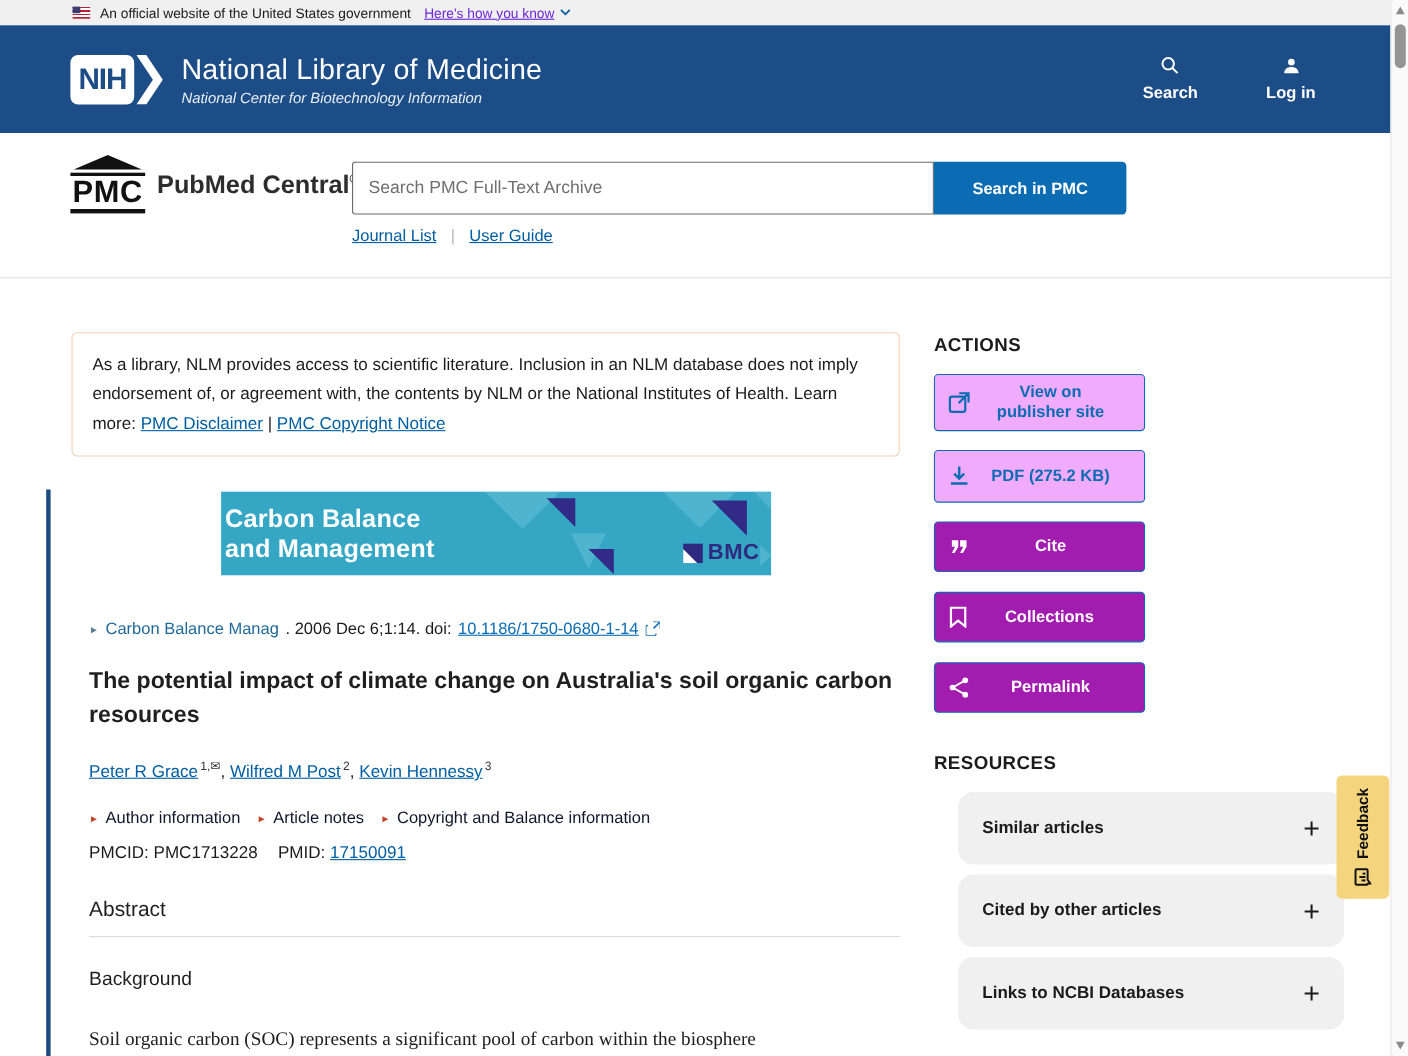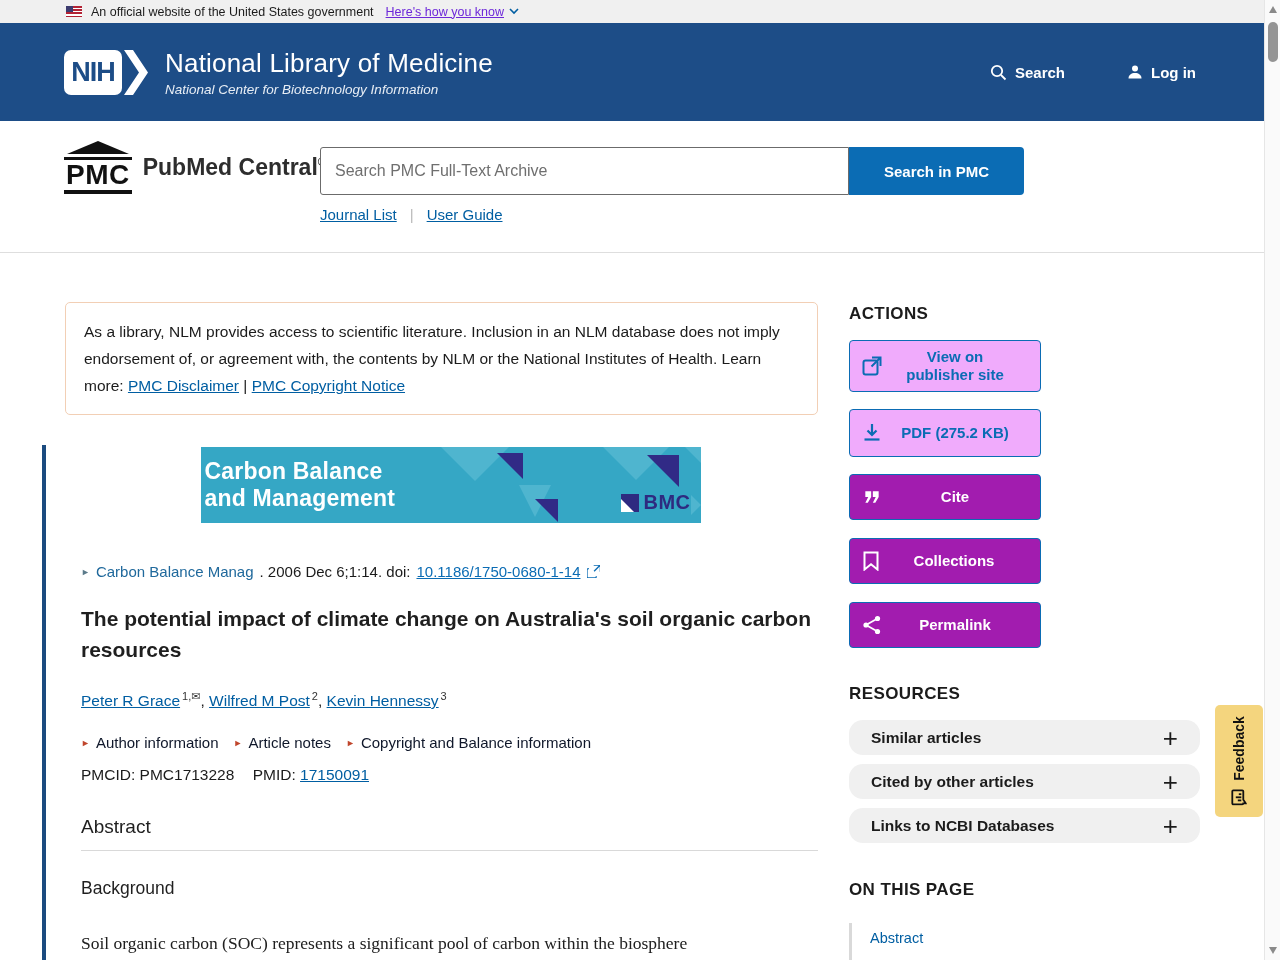--- a/index.html
+++ b/index.html
@@ -27,21 +27,21 @@
     display:flex; align-items:center; padding:0 84px 0 64px;
   }
   .nih-box { width:58px; height:45px; background:#fff; border-radius:7px;
     display:flex; align-items:center; justify-content:center;
     font-weight:900; font-size:27px; color:#1d4d87; letter-spacing:-1px; }
   .nih-chev { margin-left:2px; display:flex; }
   .nlm-titles { margin-left:17px; color:#fff; }
   .nlm-title { font-size:26px; font-weight:500; letter-spacing:.2px; }
   .nlm-subtitle { font-size:13.5px; font-style:italic; margin-top:3px; color:#e8eef5; }
   .nlm-spacer { flex:1; }
-  .hdr-action { color:#fff; font-weight:700; font-size:15px; display:flex; align-items:center; gap:8px; margin-left:62px; text-decoration:none; }
+  .hdr-action { color:#fff; font-weight:700; font-size:15px; display:flex; align-items:center; gap:8px; margin-left:62px; text-decoration:none;flex-direction:column; }
 
   
   .pmc-band { position:absolute; top:121px; left:0; width:1280px; height:132px; background:#fff; border-bottom:1px solid #dedede; }
   .pmc-logo-wrap { position:absolute; left:64px; top:20px; display:flex; align-items:center; gap:11px; }
   .temple { display:flex; flex-direction:column; align-items:center; }
   .temple-roof { width:0; height:0; border-left:31px solid transparent; border-right:31px solid transparent; border-bottom:13px solid #111; margin-bottom:3px; }
   .temple-text { font-weight:900; font-size:28px; color:#111; letter-spacing:.5px; line-height:1.05;
     border-top:3px solid #111; border-bottom:4px solid #111; padding:0 2px 1px; }
   .pmc-brand { font-size:23px; font-weight:700; color:#2d2d2d; }
   .pmc-reg { font-size:12px; vertical-align:super; }
@@ -105,22 +105,22 @@
     font-family:"Liberation Sans",sans-serif; cursor:pointer; padding:0 12px; }
   .act-btn .lbl { flex:1; text-align:center; line-height:18px; }
   .act-btn.outline { background:#f0abfc; border:1.5px solid #0b6cb4; color:#0b6cb4; }
   .act-btn.solid { background:#a21caf; border:1.5px solid #0b6cb4; color:#fff; }
   .btn-vpub { height:52px; margin-bottom:17px; }
   .btn-pdf { height:48px; margin-bottom:17px; }
   .btn-cite { height:46px; margin-bottom:18px; }
   .btn-coll { height:46px; margin-bottom:18px; }
   .btn-perma { height:46px; margin-bottom:0; }
   .resources-heading { margin-top:36px; }
-  .accordion { width:351px; height:35px; background:#f0f0f0; border-radius:14px; margin-bottom:9px;
-    display:flex; align-items:center; justify-content:space-between; padding:0 22px; cursor:pointer; }
+  .accordion { width:351px; height:66px; background:#f0f0f0; border-radius:14px; margin-bottom:9px;
+    display:flex; align-items:center; justify-content:space-between; padding:0 22px; cursor:pointer;margin-left:22px; }
   .accordion .lbl { font-weight:700; font-size:15.5px; color:#1b1b1b; }
   .accordion .plus { font-size:26px; font-weight:300; color:#1b1b1b; line-height:1; }
   .otp-heading { margin-top:37px; margin-bottom:23px; }
   .otp-item { border-left:3px solid #d9d9d9; padding:6px 0 14px 18px; }
   .otp-item a { color:#005ea2; font-size:14.5px; text-decoration:none; }
 
   
   .feedback { position:absolute; right:17px; top:705px; width:48px; height:112px; background:#f4d57e;
     border-radius:5px; display:flex; align-items:center; justify-content:center; cursor:pointer; z-index:6; }
   .feedback-inner { transform:rotate(-90deg); display:flex; align-items:center; gap:8px; white-space:nowrap;

